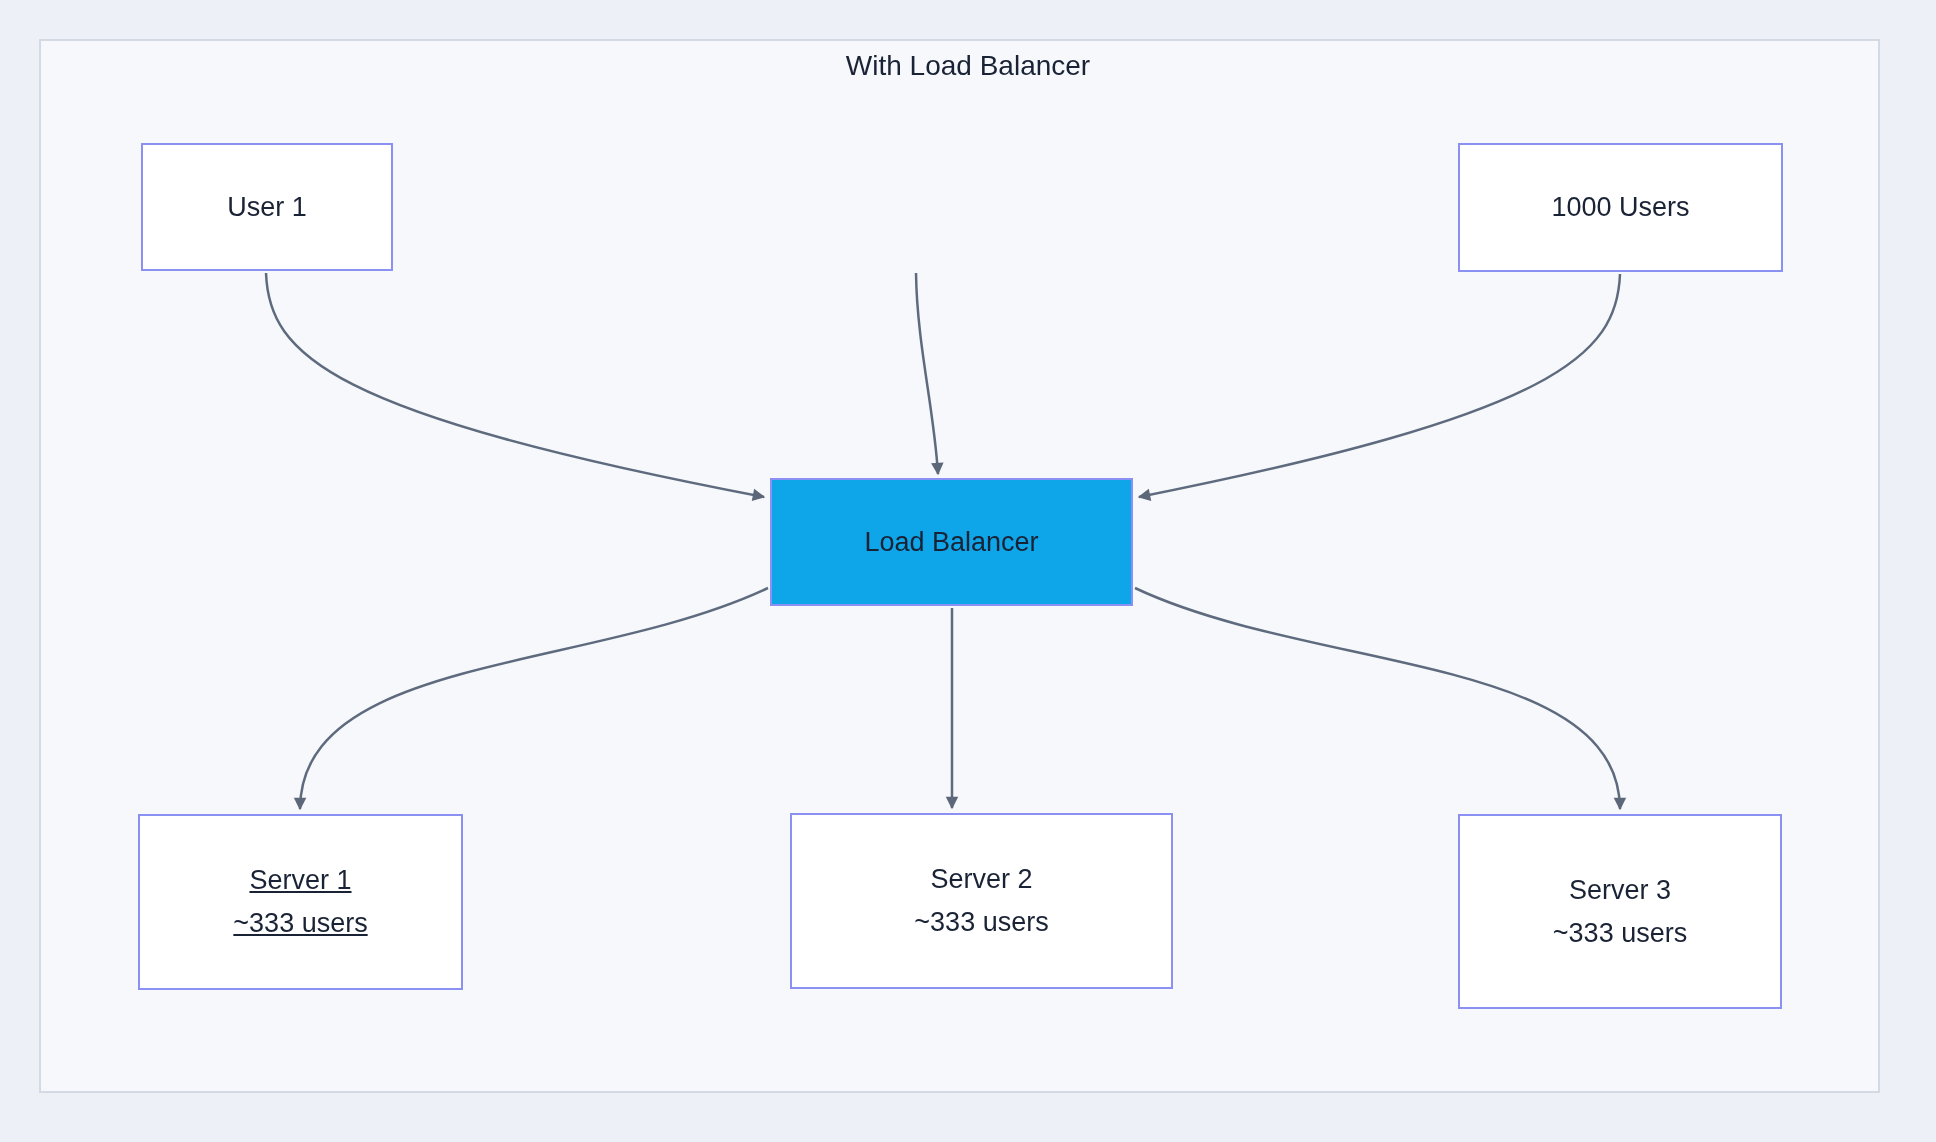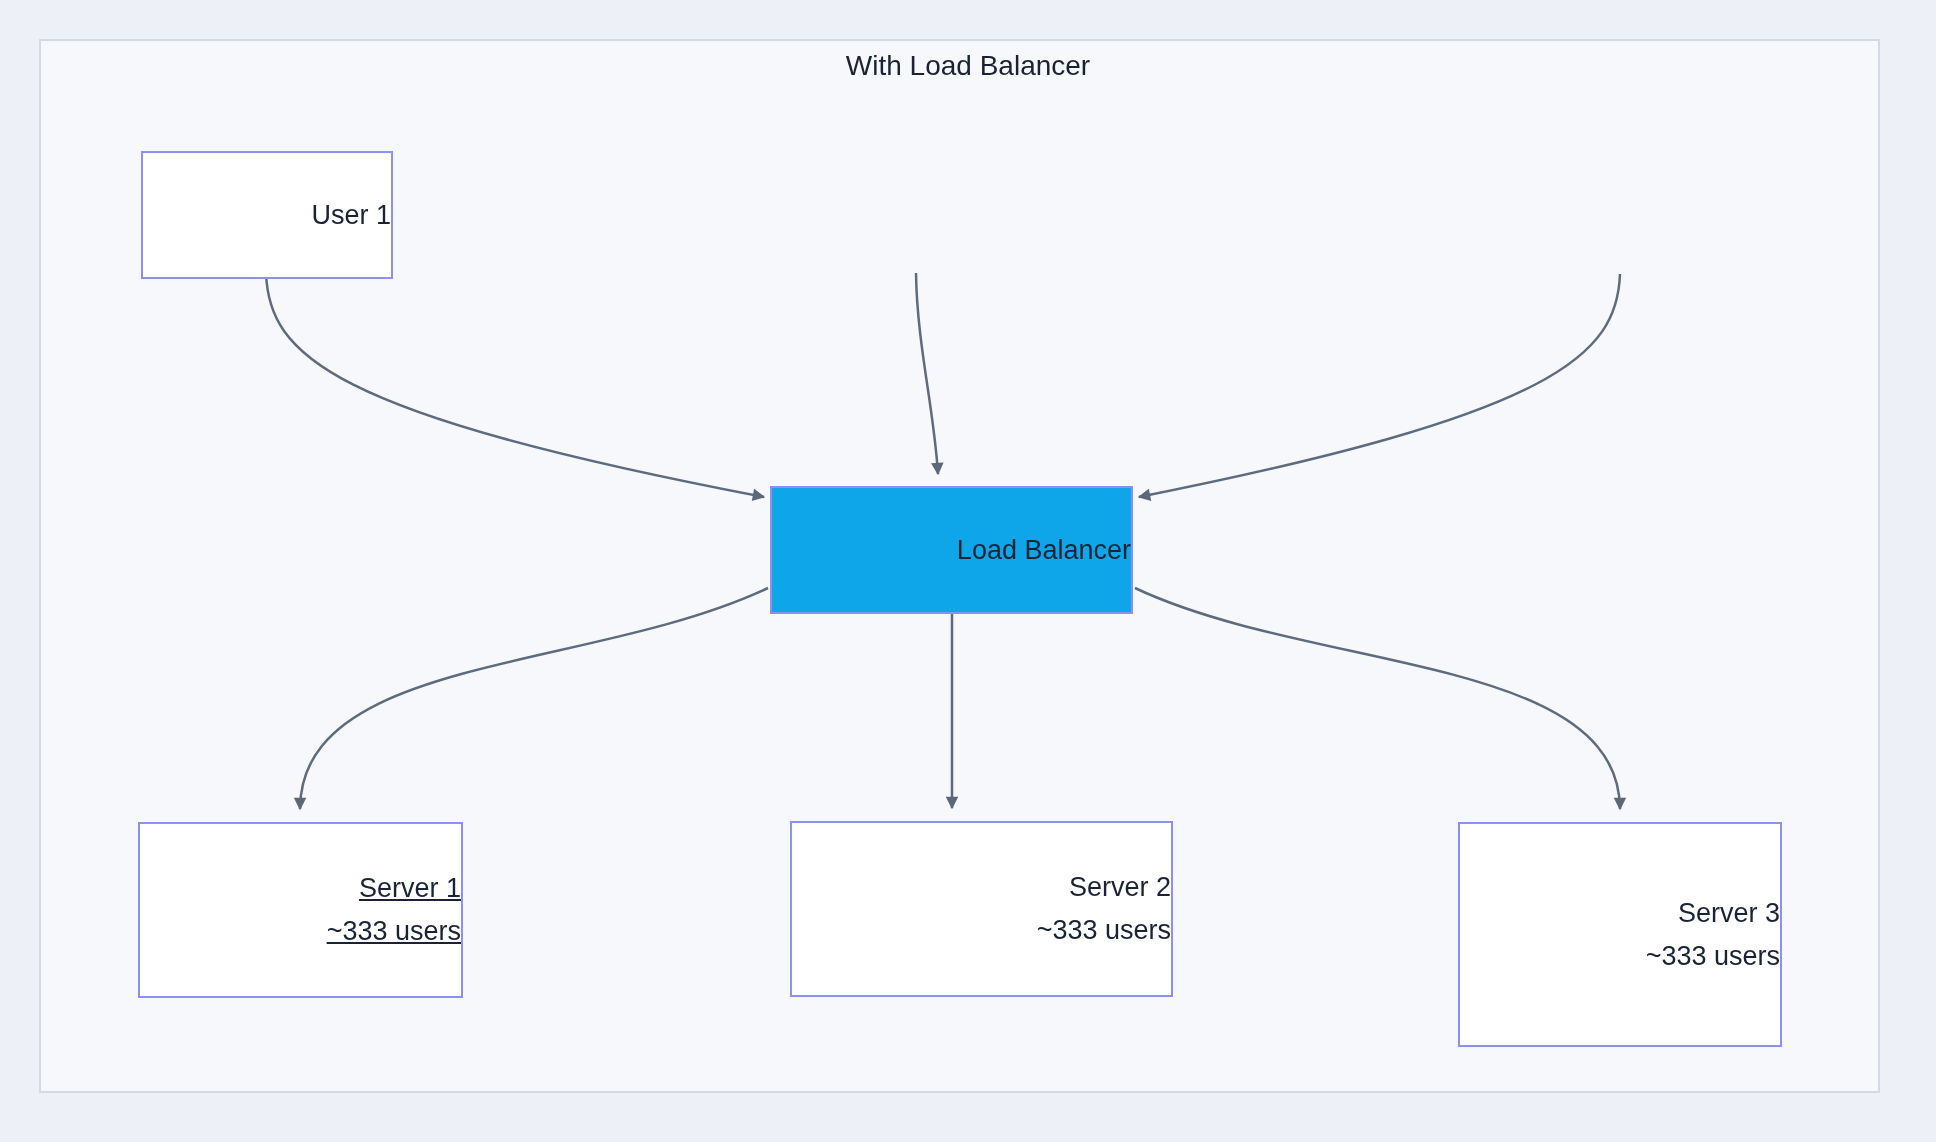--- a/index.html
+++ b/index.html
@@ -44,38 +44,37 @@
     height: 1142px;
     pointer-events: none;
   }
   .node {
     position: absolute;
     box-sizing: border-box;
     background: #ffffff;
     border: 2px solid #8b91f3;
     display: flex;
     flex-direction: column;
-    align-items: flex-end;
+    align-items: center;
     justify-content: center;
     font-size: 27px;
     color: #1a2335;
     text-align: center;
     line-height: 43px;
-    margin-top: 8px;
   }
   .node--lb {
     background: #0ea5e9;
   }
   .node--user1   { left: 141px;  top: 143px; width: 252px; height: 128px; }
   .node--user2   { left: 787px;  top: 143px; width: 256px; height: 128px; }
   .node--users1k { left: 1458px; top: 143px; width: 325px; height: 129px; }
   .node--lb      { left: 770px;  top: 478px; width: 363px; height: 128px; }
   .node--server1 { left: 138px;  top: 814px; width: 325px; height: 176px; text-decoration: underline; }
   .node--server2 { left: 790px;  top: 813px; width: 383px; height: 176px; }
-  .node--server3 { left: 1458px; top: 814px; width: 324px; height: 225px; }
+  .node--server3 { left: 1458px; top: 814px; width: 324px; height: 195px; }
 </style>
 </head>
 <body>
 
 <div class="stage">
 
   <div class="frame"></div>
 
   <div class="diagram-title">With Load Balancer</div>
 
@@ -93,20 +92,23 @@
       <path d="M 952 608 L 952 808" marker-end="url(#arrowhead)"></path>
       <path d="M 1135 588 C 1313 672, 1619 655, 1620 809" marker-end="url(#arrowhead)"></path>
     </g>
   </svg>
 
   <div class="node node--user1">
     <span>User 1</span>
   </div>
 
 
+  <div class="node node--users1k">
+    <span>1000 Users</span>
+  </div>
 
   <div class="node node--lb">
     <span>Load Balancer</span>
   </div>
 
   <div class="node node--server1">
     <span>Server 1</span>
     <span>~333 users</span>
   </div>
 

